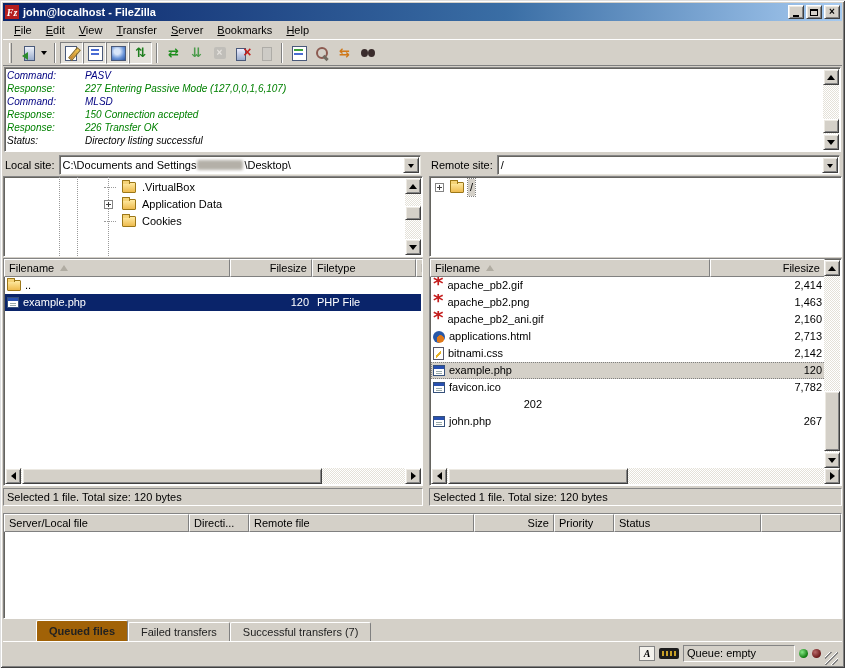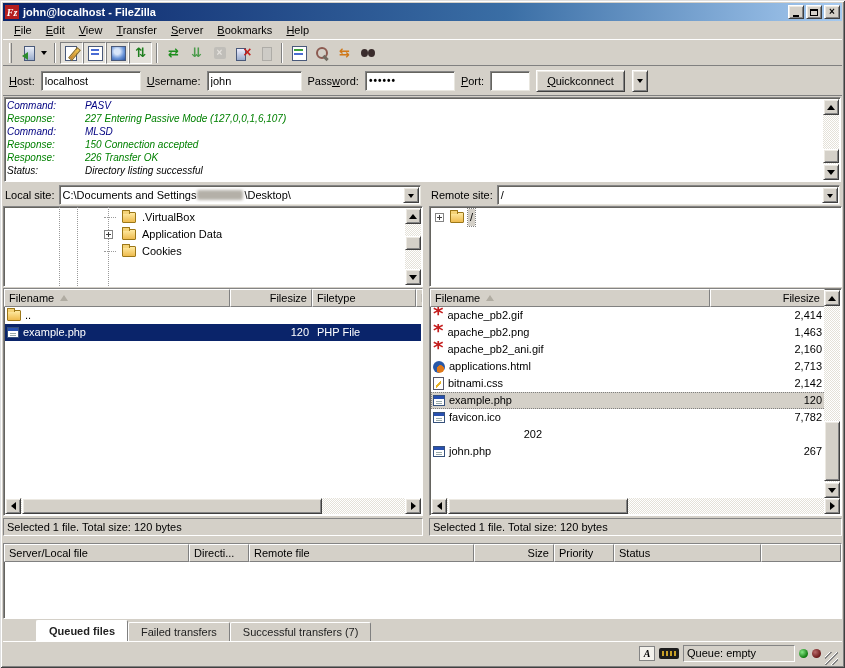--- a/index.html
+++ b/index.html
@@ -159,21 +159,21 @@
   .status-box{height:18px;line-height:16px;padding:0 3px;border:1px solid;border-color:#848484 #fff #fff #848484;white-space:nowrap;overflow:hidden;}
   .status-box.left{width:420px;} .status-box.gap{width:6px;border:none;} .status-box.rightb{flex:1;}
   
   .vgap{height:6px;flex:none;}
   .queuebox{flex:1;background:#fff;border:1px solid;border-color:#848484 #fff #fff #848484;
     box-shadow:inset 1px 1px 0 #65645f;overflow:hidden;display:flex;flex-direction:column;}
   .qheader{display:flex;height:18px;flex:none;}
   .tabsrow{height:22px;flex:none;display:flex;align-items:flex-end;padding-left:33px;gap:0;}
   .tab{height:19px;padding:0 12px;font-size:11px;line-height:18px;background:#d4d0c8;
     border:1px solid;border-color:#fff #808080 #808080 #fff;border-bottom:none;border-radius:2px 2px 0 0;color:#222;}
-  .tab.active{background:#ffffff;font-weight:bold;height:21px;line-height:20px;}
+  .tab.active{background:#a16207;font-weight:bold;height:21px;line-height:20px;}
   
   .statusbar{height:24px;flex:none;border-top:1px solid #fff;display:flex;align-items:center;justify-content:flex-end;gap:4px;padding:0 4px;font-size:11px;}
   .badge-ascii{width:16px;height:15px;background:#f4f2ec;border:1px solid #848484;display:flex;align-items:center;justify-content:center;
     font:bold 10px "Liberation Serif",serif;font-style:italic;}
   .badge-dark{width:20px;height:11px;background:#1c1c1c;border-radius:2px;position:relative;}
   .badge-dark::before{content:"";position:absolute;left:3px;top:3px;right:3px;height:5px;
     background:repeating-linear-gradient(90deg,#c8a028 0 2px,transparent 2px 4px);}
   .queue-display{width:112px;height:17px;border:1px solid;border-color:#848484 #fff #fff #848484;
     background:#d4d0c8;padding:0 3px;line-height:15px;white-space:nowrap;overflow:hidden;}
   .led{width:9px;height:9px;border-radius:50%;flex:none;}
@@ -256,32 +256,20 @@
         <span class="ic ic-compare-directories"></span>
       </span>
       <span class="tb-btn">
         <span class="ic ic-synchronized-browsing"></span>
       </span>
       <span class="tb-btn">
         <span class="ic ic-find-files"></span>
       </span>
     </div>
 
-  <div class="qcbar" id="qcbar">
-      <span class="qc-label"><u>H</u>ost:</span>
-      <input class="tb-input" value="localhost" style="width: 100px;">
-      <span class="qc-label"><u>U</u>sername:</span>
-      <input class="tb-input" value="john" style="width: 95px;">
-      <span class="qc-label">Pass<u>w</u>ord:</span>
-      <input class="tb-input pw" value="••••••" style="width: 90px;">
-      <span class="qc-label"><u>P</u>ort:</span>
-      <input class="tb-input" style="width: 40px;">
-      <button class="qc-btn"><u>Q</u>uickconnect</button>
-      <span class="qc-drop"></span>
-    </div>
 
   <div class="logbox">
     <div class="log-lines" id="log-lines">
         <div class="log-line command">
           <span class="log-label">Command:</span>
           <span class="log-text">PASV</span>
         </div>
         <div class="log-line response">
           <span class="log-label">Response:</span>
           <span class="log-text">227 Entering Passive Mode (127,0,0,1,6,107)</span>

